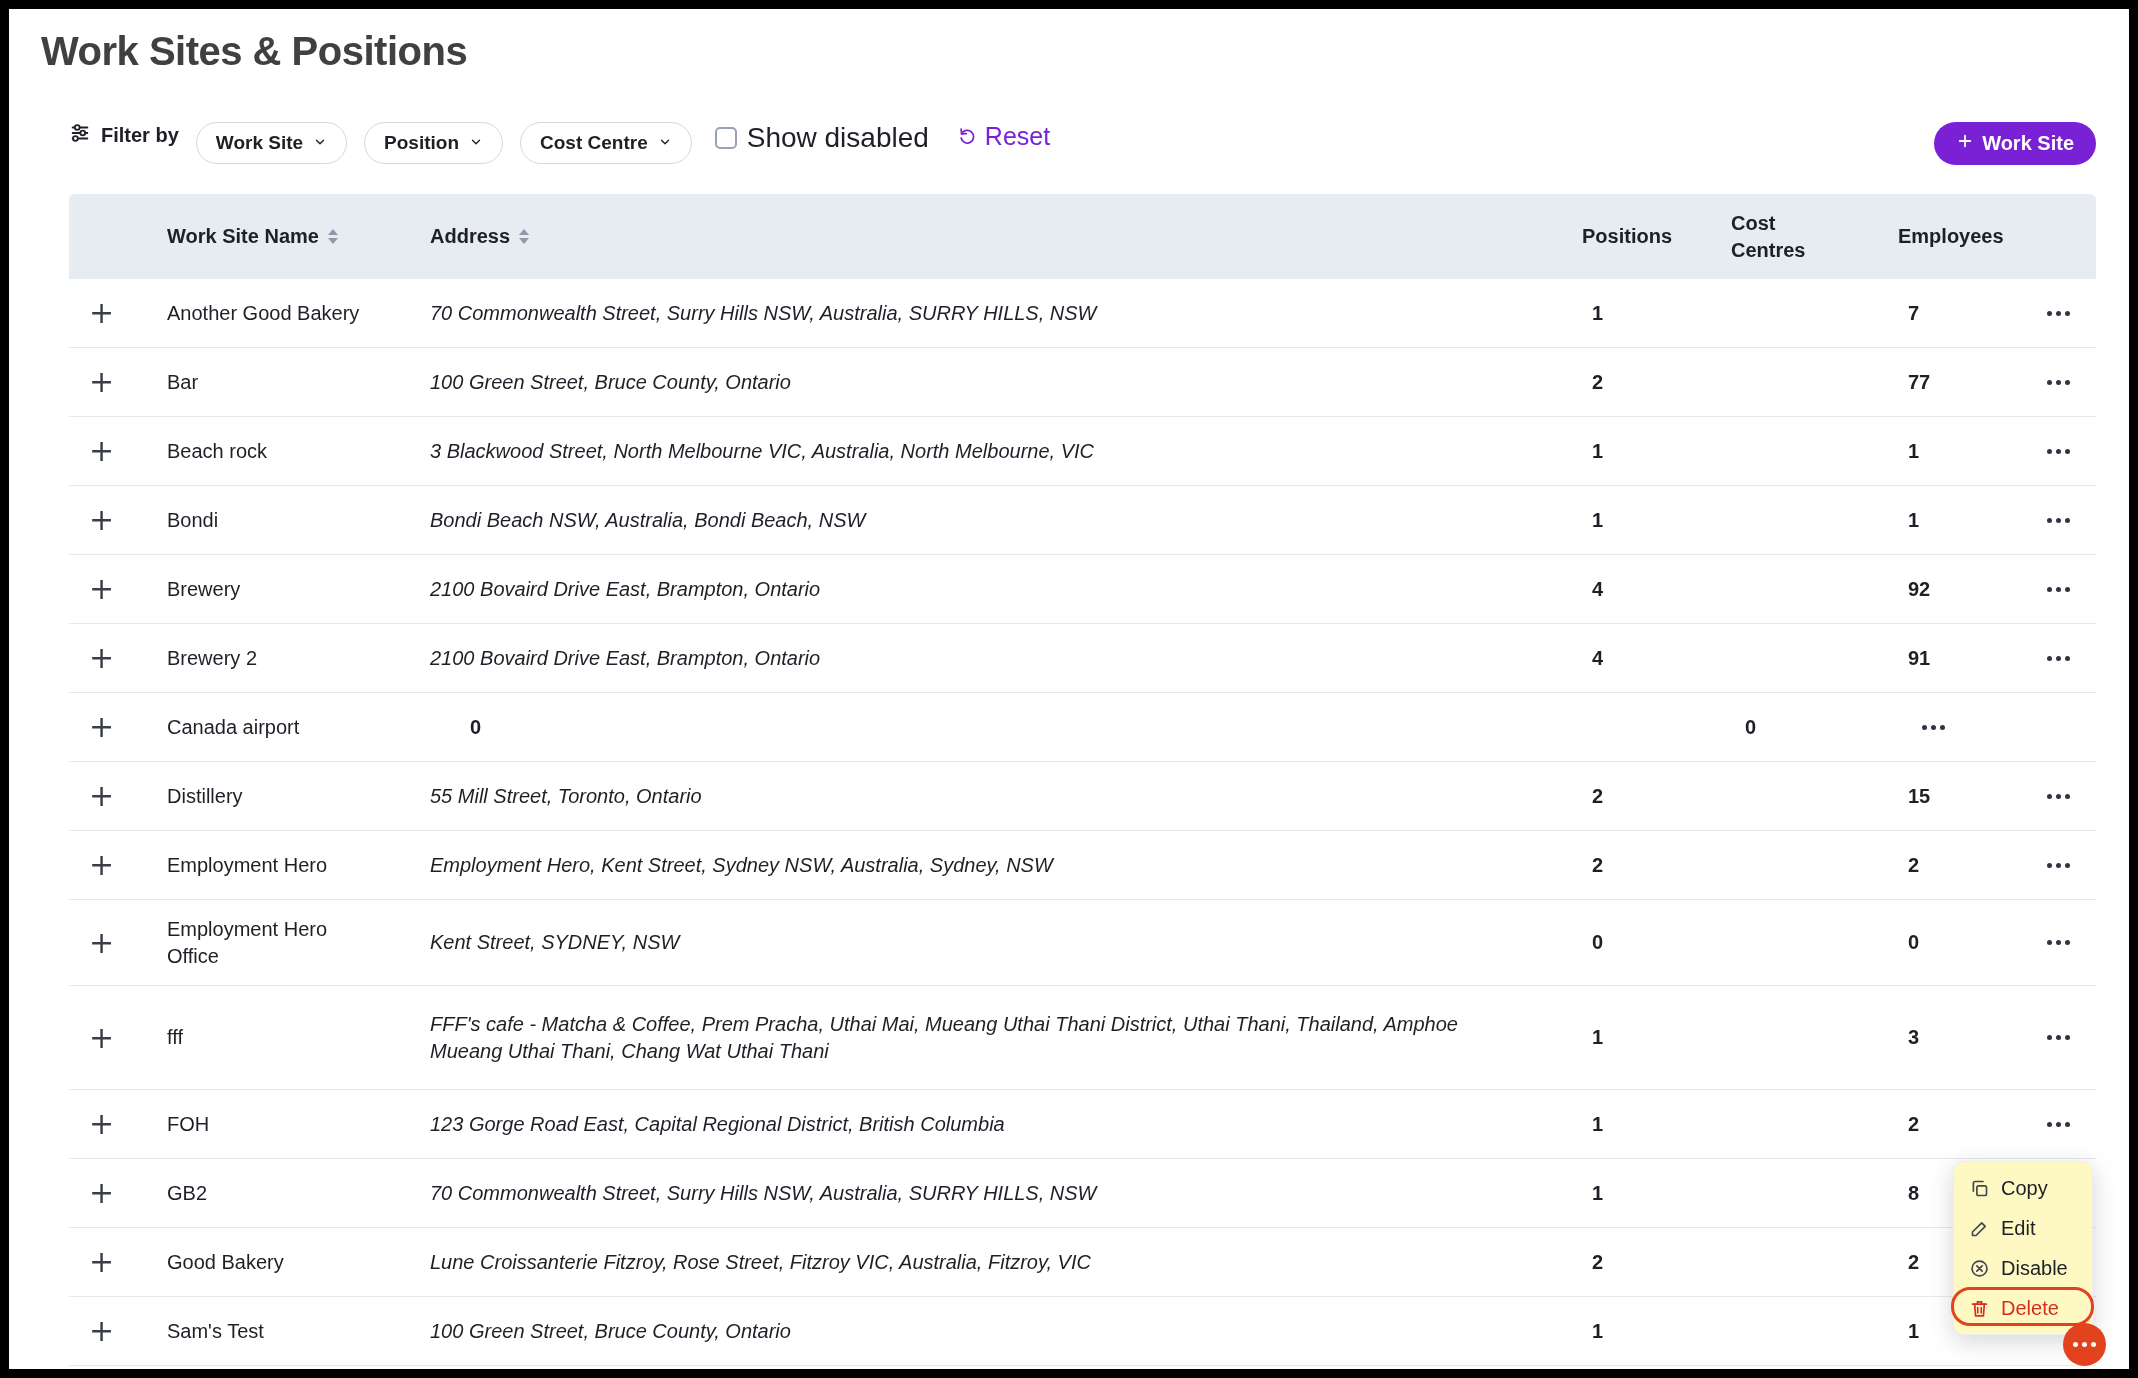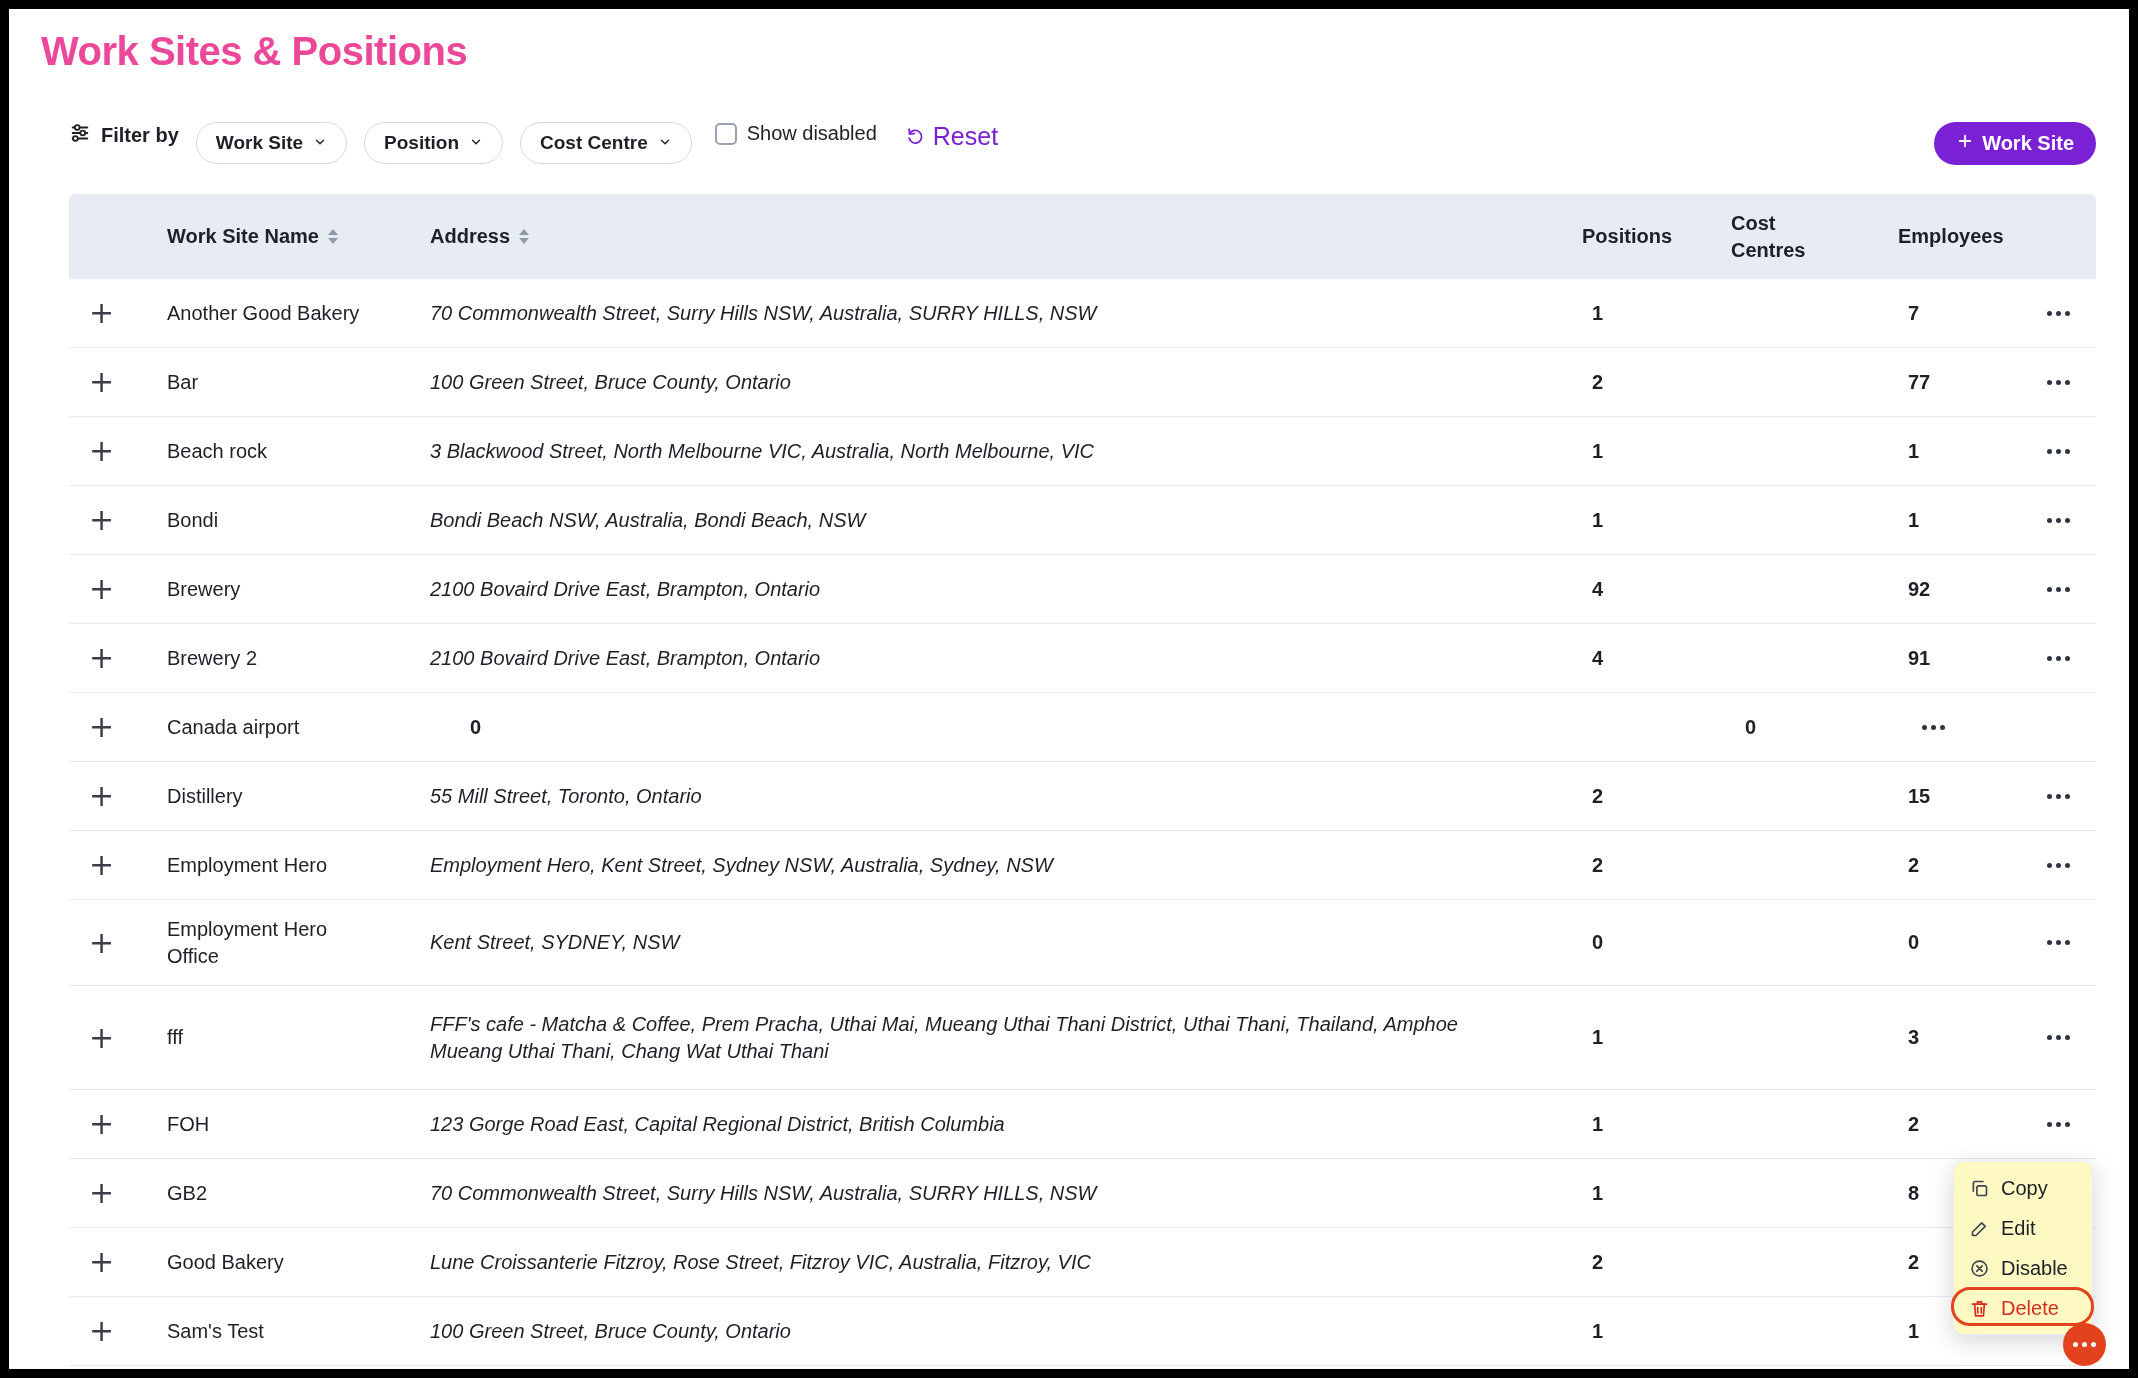--- a/index.html
+++ b/index.html
@@ -16,21 +16,21 @@
     background: #fff;
     padding: 0 25px 0 40px;
     overflow: hidden;
   }
   h1.page-title {
     margin-top: 20px;
     margin-left: -8px;
     font-size: 40px;
     font-weight: 700;
     letter-spacing: -0.5px;
-    color: #ec4899;
+    color: #404040;
   }
   
   .toolbar {
     margin: 46px 8px 0 20px;
     display: flex; align-items: center;
     height: 46px;
   }
   .tb-left { display: flex; align-items: flex-start; gap: 17px; flex: 1; }
   .filter-label { display: flex; align-items: center; gap: 10px; font-size: 20px; font-weight: 700; }
   .pill {
@@ -39,21 +39,21 @@
     background: #fff; padding: 9px 19px;
     font-size: 19px; font-weight: 600; color: #1D2026;
     cursor: pointer; font-family: inherit;
   }
   .pill svg { margin-top: 2px; }
   .chk-wrap { display: inline-flex; align-items: center; gap: 10px; margin-left: 6px; }
   .checkbox {
     width: 22px; height: 22px; border: 2px solid #98A2B3; border-radius: 5px;
     background: #fff; display: inline-block; cursor: pointer;
   }
-  .chk-label { font-size: 20px; color: #1D2026; }
+  .chk-label { font-size: 28px; color: #1D2026; }
   .reset-btn {
     display: inline-flex; align-items: center; gap: 8px; margin-left: 12px;
     background: none; border: none; cursor: pointer;
     color: var(--accent, #7A21D6); font-size: 25px; font-weight: 500; font-family: inherit;
   }
   .add-btn {
     display: inline-flex; align-items: center; gap: 8px;
     background: var(--accent, #7A21D6); color: #fff;
     border: none; border-radius: 24px; padding: 10px 22px;
     font-size: 20px; font-weight: 600; font-family: inherit; cursor: pointer;

